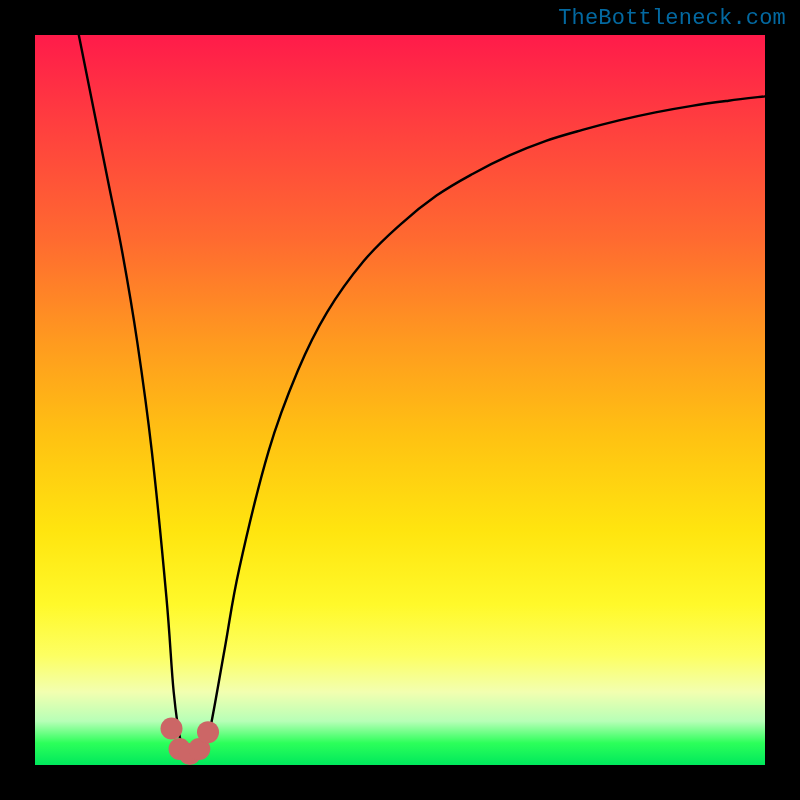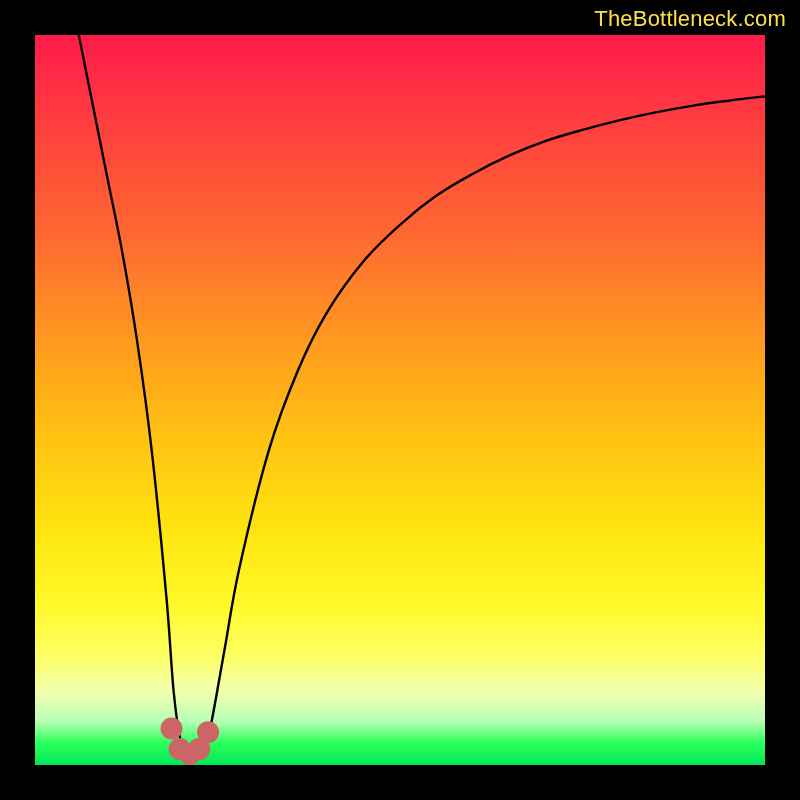--- a/index.html
+++ b/index.html
@@ -37,25 +37,25 @@
       #f2ffb0 90%,
       #b7ffb7 94%,
       #2cff5a 97%,
       #00e85c 100%
     );
   }
   .watermark {
     position: absolute;
     top: 6px;
     right: 14px;
-    color: #fde047;
+    color: #0369a1;
     font-size: 22px;
     font-weight: 500;
     letter-spacing: 0.2px;
-    font-family: Liberation Sans, sans-serif;
+    font-family: Liberation Mono, monospace;
   }
   svg.curve {
     position: absolute;
     left: 0;
     top: 0;
     width: 730px;
     height: 730px;
     overflow: visible;
   }
 </style>

